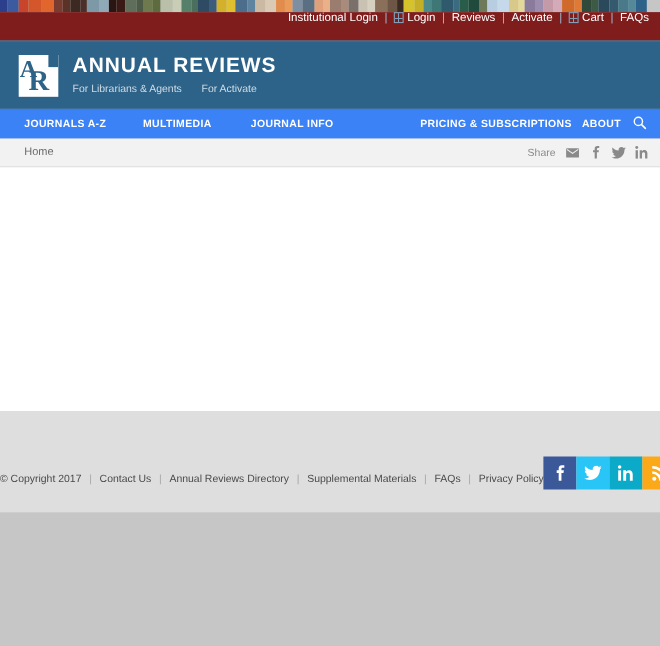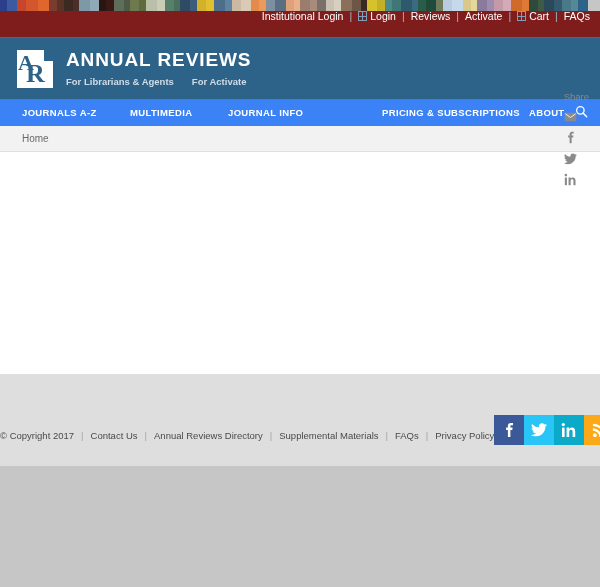--- a/index.html
+++ b/index.html
@@ -132,21 +132,20 @@
   #brand-links {
     display: flex;
     margin-top: 5px;
   }
   .brand-link {
     color: #cfdce6;
     font-size: 9.5px;
     text-decoration: none;
     margin-right: 18px;
     white-space: nowrap;
-    font-weight: bold;
   }
 
   
   #main-nav {
     background: #3b82f6;
     height: 27px;
     border-top: 1px solid #4c7fa2;
     display: flex;
     align-items: center;
     box-sizing: border-box;
@@ -182,23 +181,22 @@
     box-sizing: border-box;
   }
   #breadcrumb {
     color: #6a6a6a;
     font-size: 10px;
     text-decoration: none;
   }
   #share-group {
     margin-left: auto;
     display: flex;
-    align-items: flex-start;
+    align-items: flex-end;
     gap: 8px;
-    flex-direction: column;
   }
   #share-label {
     color: #8a8a8a;
     font-size: 9.5px;
     margin-right: 1px;
   }
   .share-ico {
     display: flex;
     align-items: center;
     justify-content: center;

